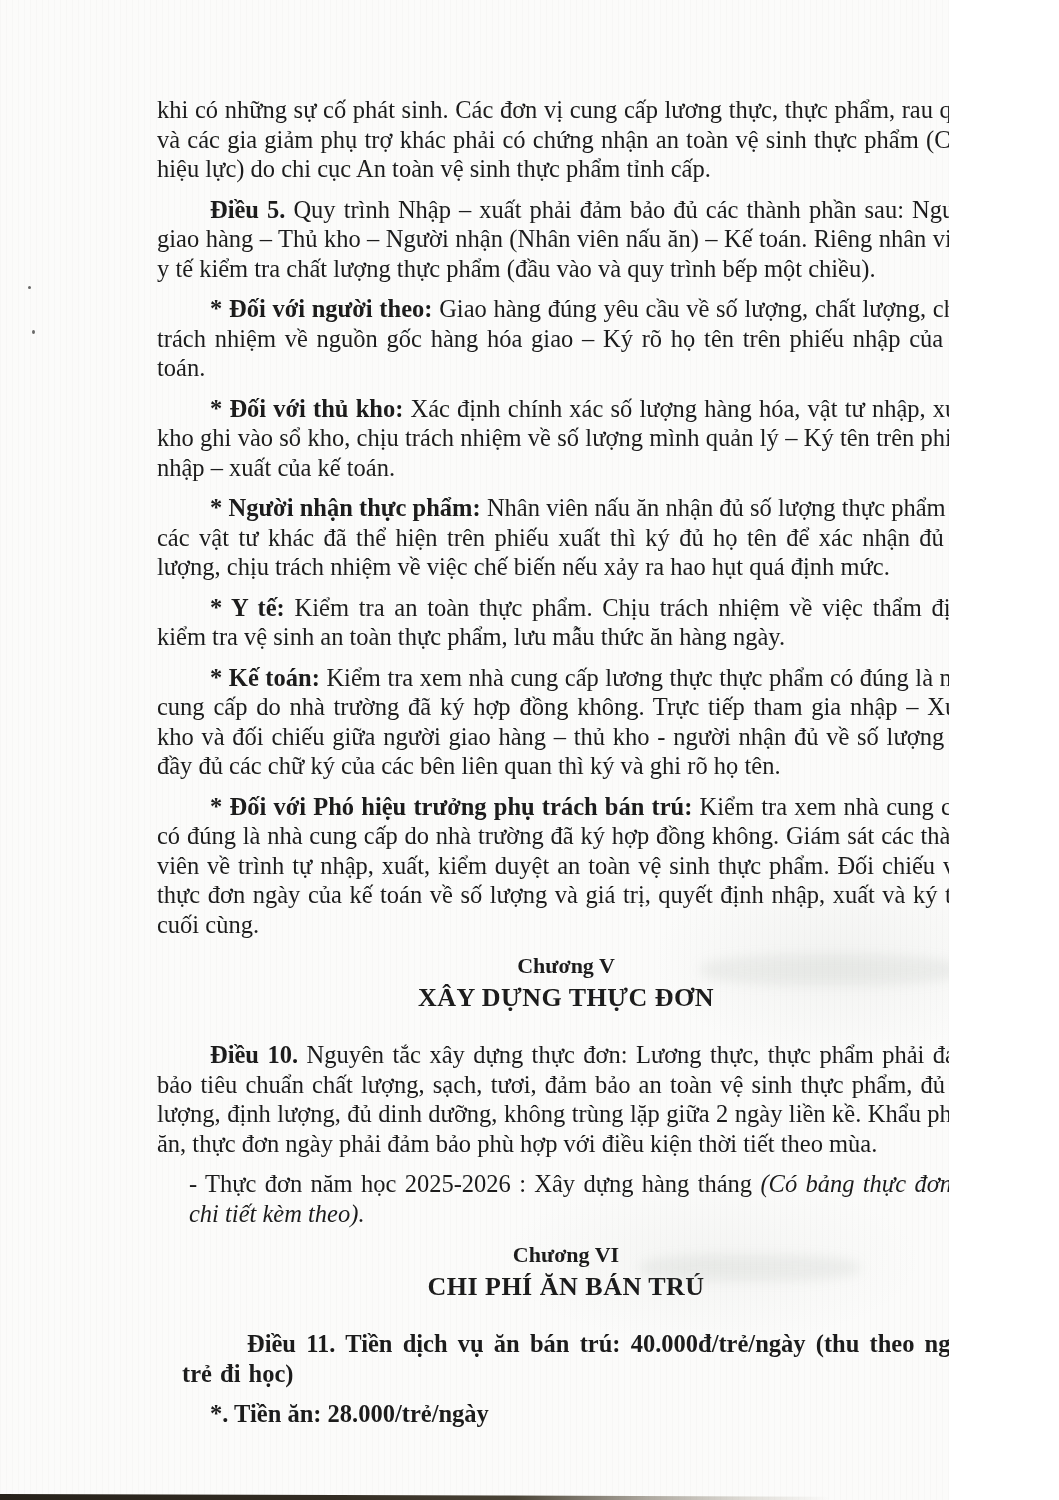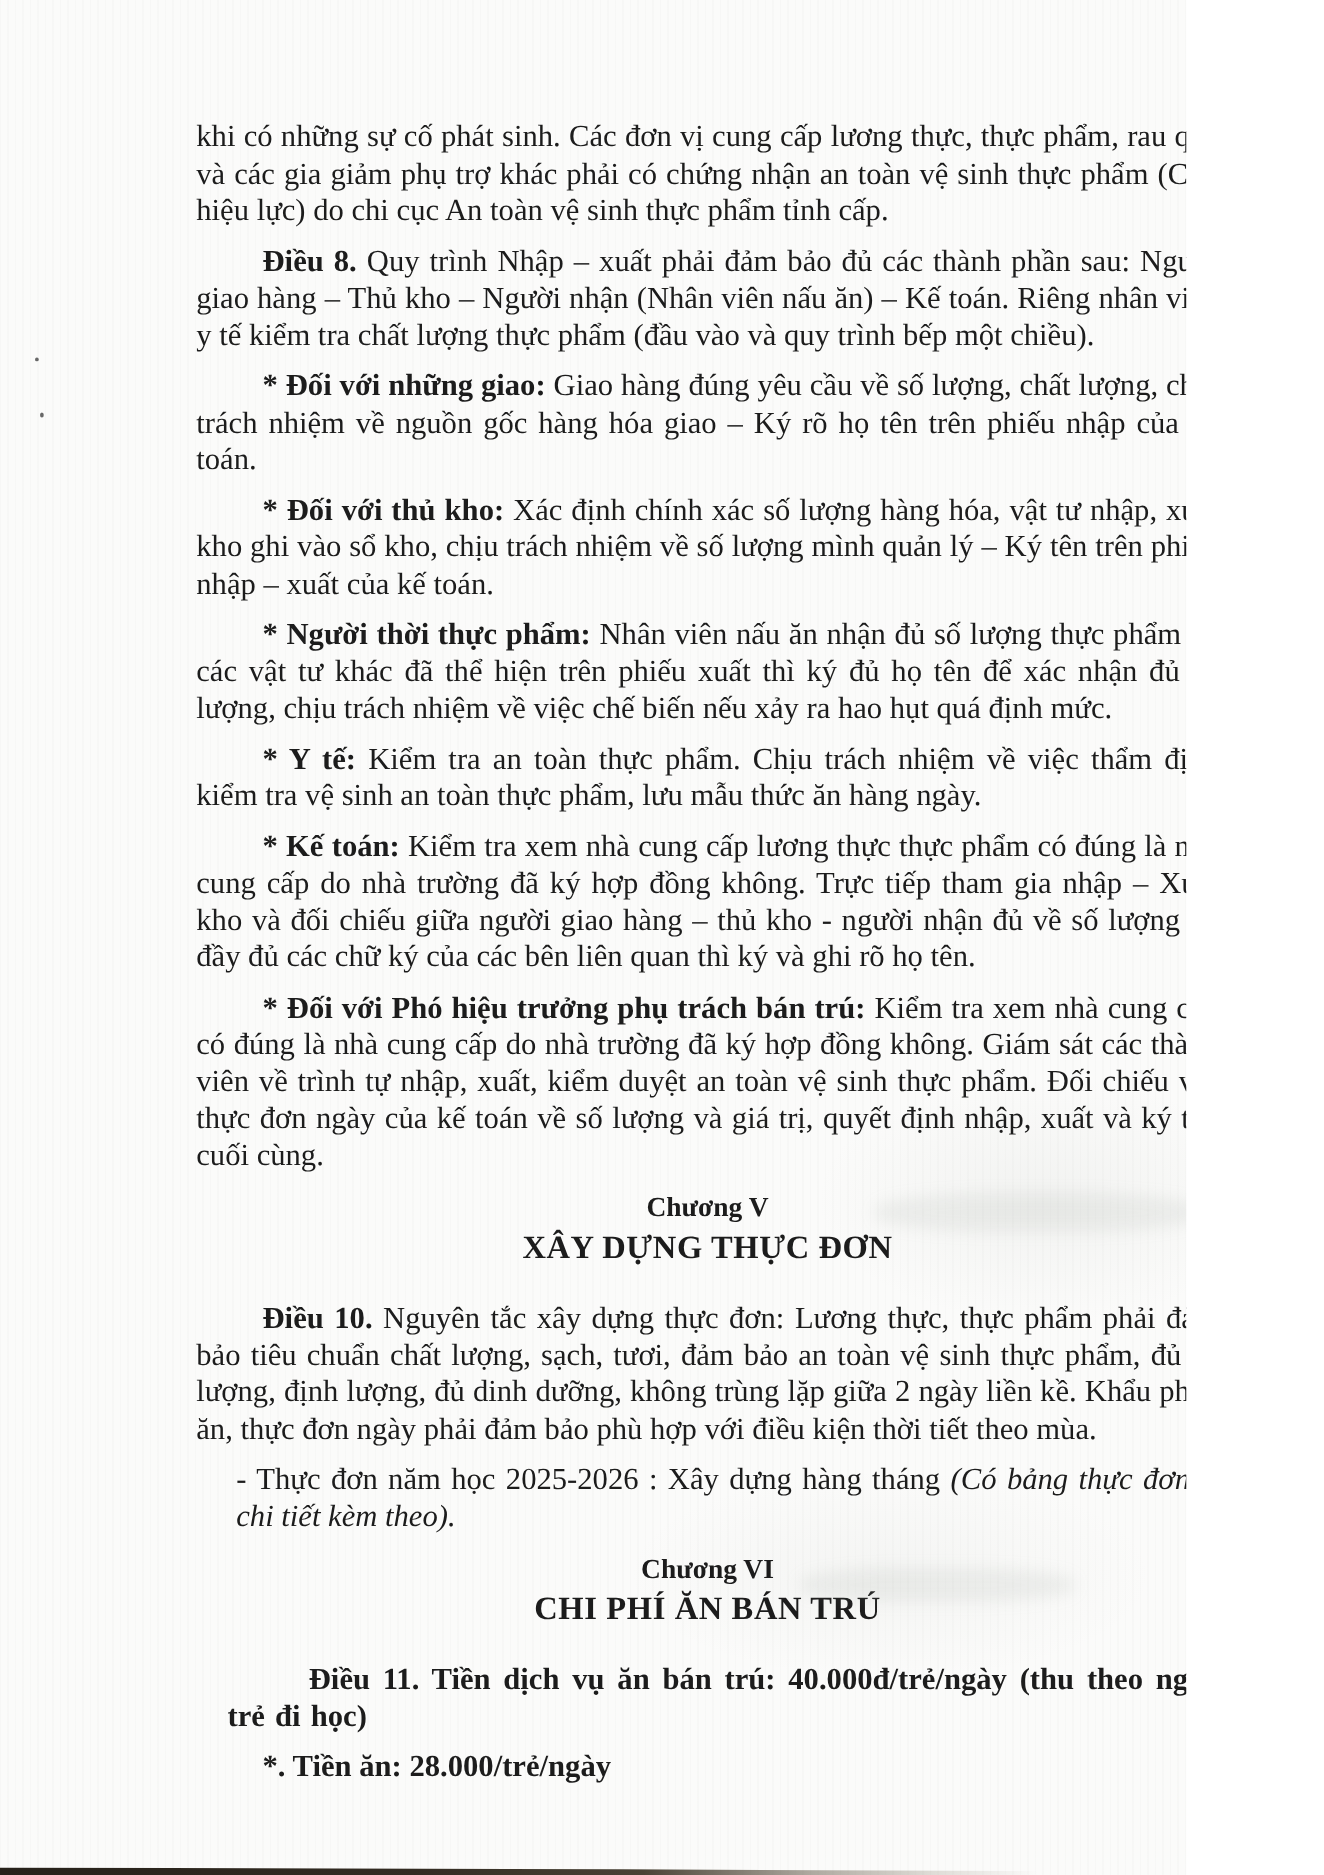--- a/index.html
+++ b/index.html
@@ -100,27 +100,27 @@
   .smudge.m2 { left: 640px; top: 1255px; width: 220px; height: 26px; }
 </style>
 </head>
 <body>
 
 <div class="page">
   <div class="content">
 
     <p class="para cont">khi có những sự cố phát sinh. Các đơn vị cung cấp lương thực, thực phẩm, rau quả và các gia giảm phụ trợ khác phải có chứng nhận an toàn vệ sinh thực phẩm (Còn hiệu lực) do chi cục An toàn vệ sinh thực phẩm tỉnh cấp.</p>
 
-    <p class="para"><span class="lbl">Điều 8.</span><span> Quy trình Nhập – xuất phải đảm bảo đủ các thành phần sau: Người giao hàng – Thủ kho – Người nhận (Nhân viên nấu ăn) – Kế toán. Riêng nhân viên y tế kiểm tra chất lượng thực phẩm (đầu vào và quy trình bếp một chiều).</span></p>
+    <p class="para"><span class="lbl">Điều 5.</span><span> Quy trình Nhập – xuất phải đảm bảo đủ các thành phần sau: Người giao hàng – Thủ kho – Người nhận (Nhân viên nấu ăn) – Kế toán. Riêng nhân viên y tế kiểm tra chất lượng thực phẩm (đầu vào và quy trình bếp một chiều).</span></p>
 
-    <p class="para"><span class="lbl">* Đối với những giao:</span><span> Giao hàng đúng yêu cầu về số lượng, chất lượng, chịu trách nhiệm về nguồn gốc hàng hóa giao – Ký rõ họ tên trên phiếu nhập của kế toán.</span></p>
+    <p class="para"><span class="lbl">* Đối với người theo:</span><span> Giao hàng đúng yêu cầu về số lượng, chất lượng, chịu trách nhiệm về nguồn gốc hàng hóa giao – Ký rõ họ tên trên phiếu nhập của kế toán.</span></p>
 
     <p class="para"><span class="lbl">* Đối với thủ kho:</span><span> Xác định chính xác số lượng hàng hóa, vật tư nhập, xuất kho ghi vào sổ kho, chịu trách nhiệm về số lượng mình quản lý – Ký tên trên phiếu nhập – xuất của kế toán.</span></p>
 
-    <p class="para"><span class="lbl">* Người thời thực phẩm:</span><span> Nhân viên nấu ăn nhận đủ số lượng thực phẩm và các vật tư khác đã thể hiện trên phiếu xuất thì ký đủ họ tên để xác nhận đủ số lượng, chịu trách nhiệm về việc chế biến nếu xảy ra hao hụt quá định mức.</span></p>
+    <p class="para"><span class="lbl">* Người nhận thực phẩm:</span><span> Nhân viên nấu ăn nhận đủ số lượng thực phẩm và các vật tư khác đã thể hiện trên phiếu xuất thì ký đủ họ tên để xác nhận đủ số lượng, chịu trách nhiệm về việc chế biến nếu xảy ra hao hụt quá định mức.</span></p>
 
     <p class="para"><span class="lbl">* Y tế:</span><span> Kiểm tra an toàn thực phẩm. Chịu trách nhiệm về việc thẩm định kiểm tra vệ sinh an toàn thực phẩm, lưu mẫu thức ăn hàng ngày.</span></p>
 
     <p class="para"><span class="lbl">* Kế toán:</span><span> Kiểm tra xem nhà cung cấp lương thực thực phẩm có đúng là nhà cung cấp do nhà trường đã ký hợp đồng không. Trực tiếp tham gia nhập – Xuất kho và đối chiếu giữa người giao hàng – thủ kho - người nhận đủ về số lượng và đầy đủ các chữ ký của các bên liên quan thì ký và ghi rõ họ tên.</span></p>
 
     <p class="para"><span class="lbl">* Đối với Phó hiệu trưởng phụ trách bán trú:</span><span> Kiểm tra xem nhà cung cấp có đúng là nhà cung cấp do nhà trường đã ký hợp đồng không. Giám sát các thành viên về trình tự nhập, xuất, kiểm duyệt an toàn vệ sinh thực phẩm. Đối chiếu với thực đơn ngày của kế toán về số lượng và giá trị, quyết định nhập, xuất và ký tên cuối cùng.</span></p>
 
     <div class="chapter">
       <p class="chap-num">Chương V</p>
       <p class="chap-title">XÂY DỰNG THỰC ĐƠN</p>

